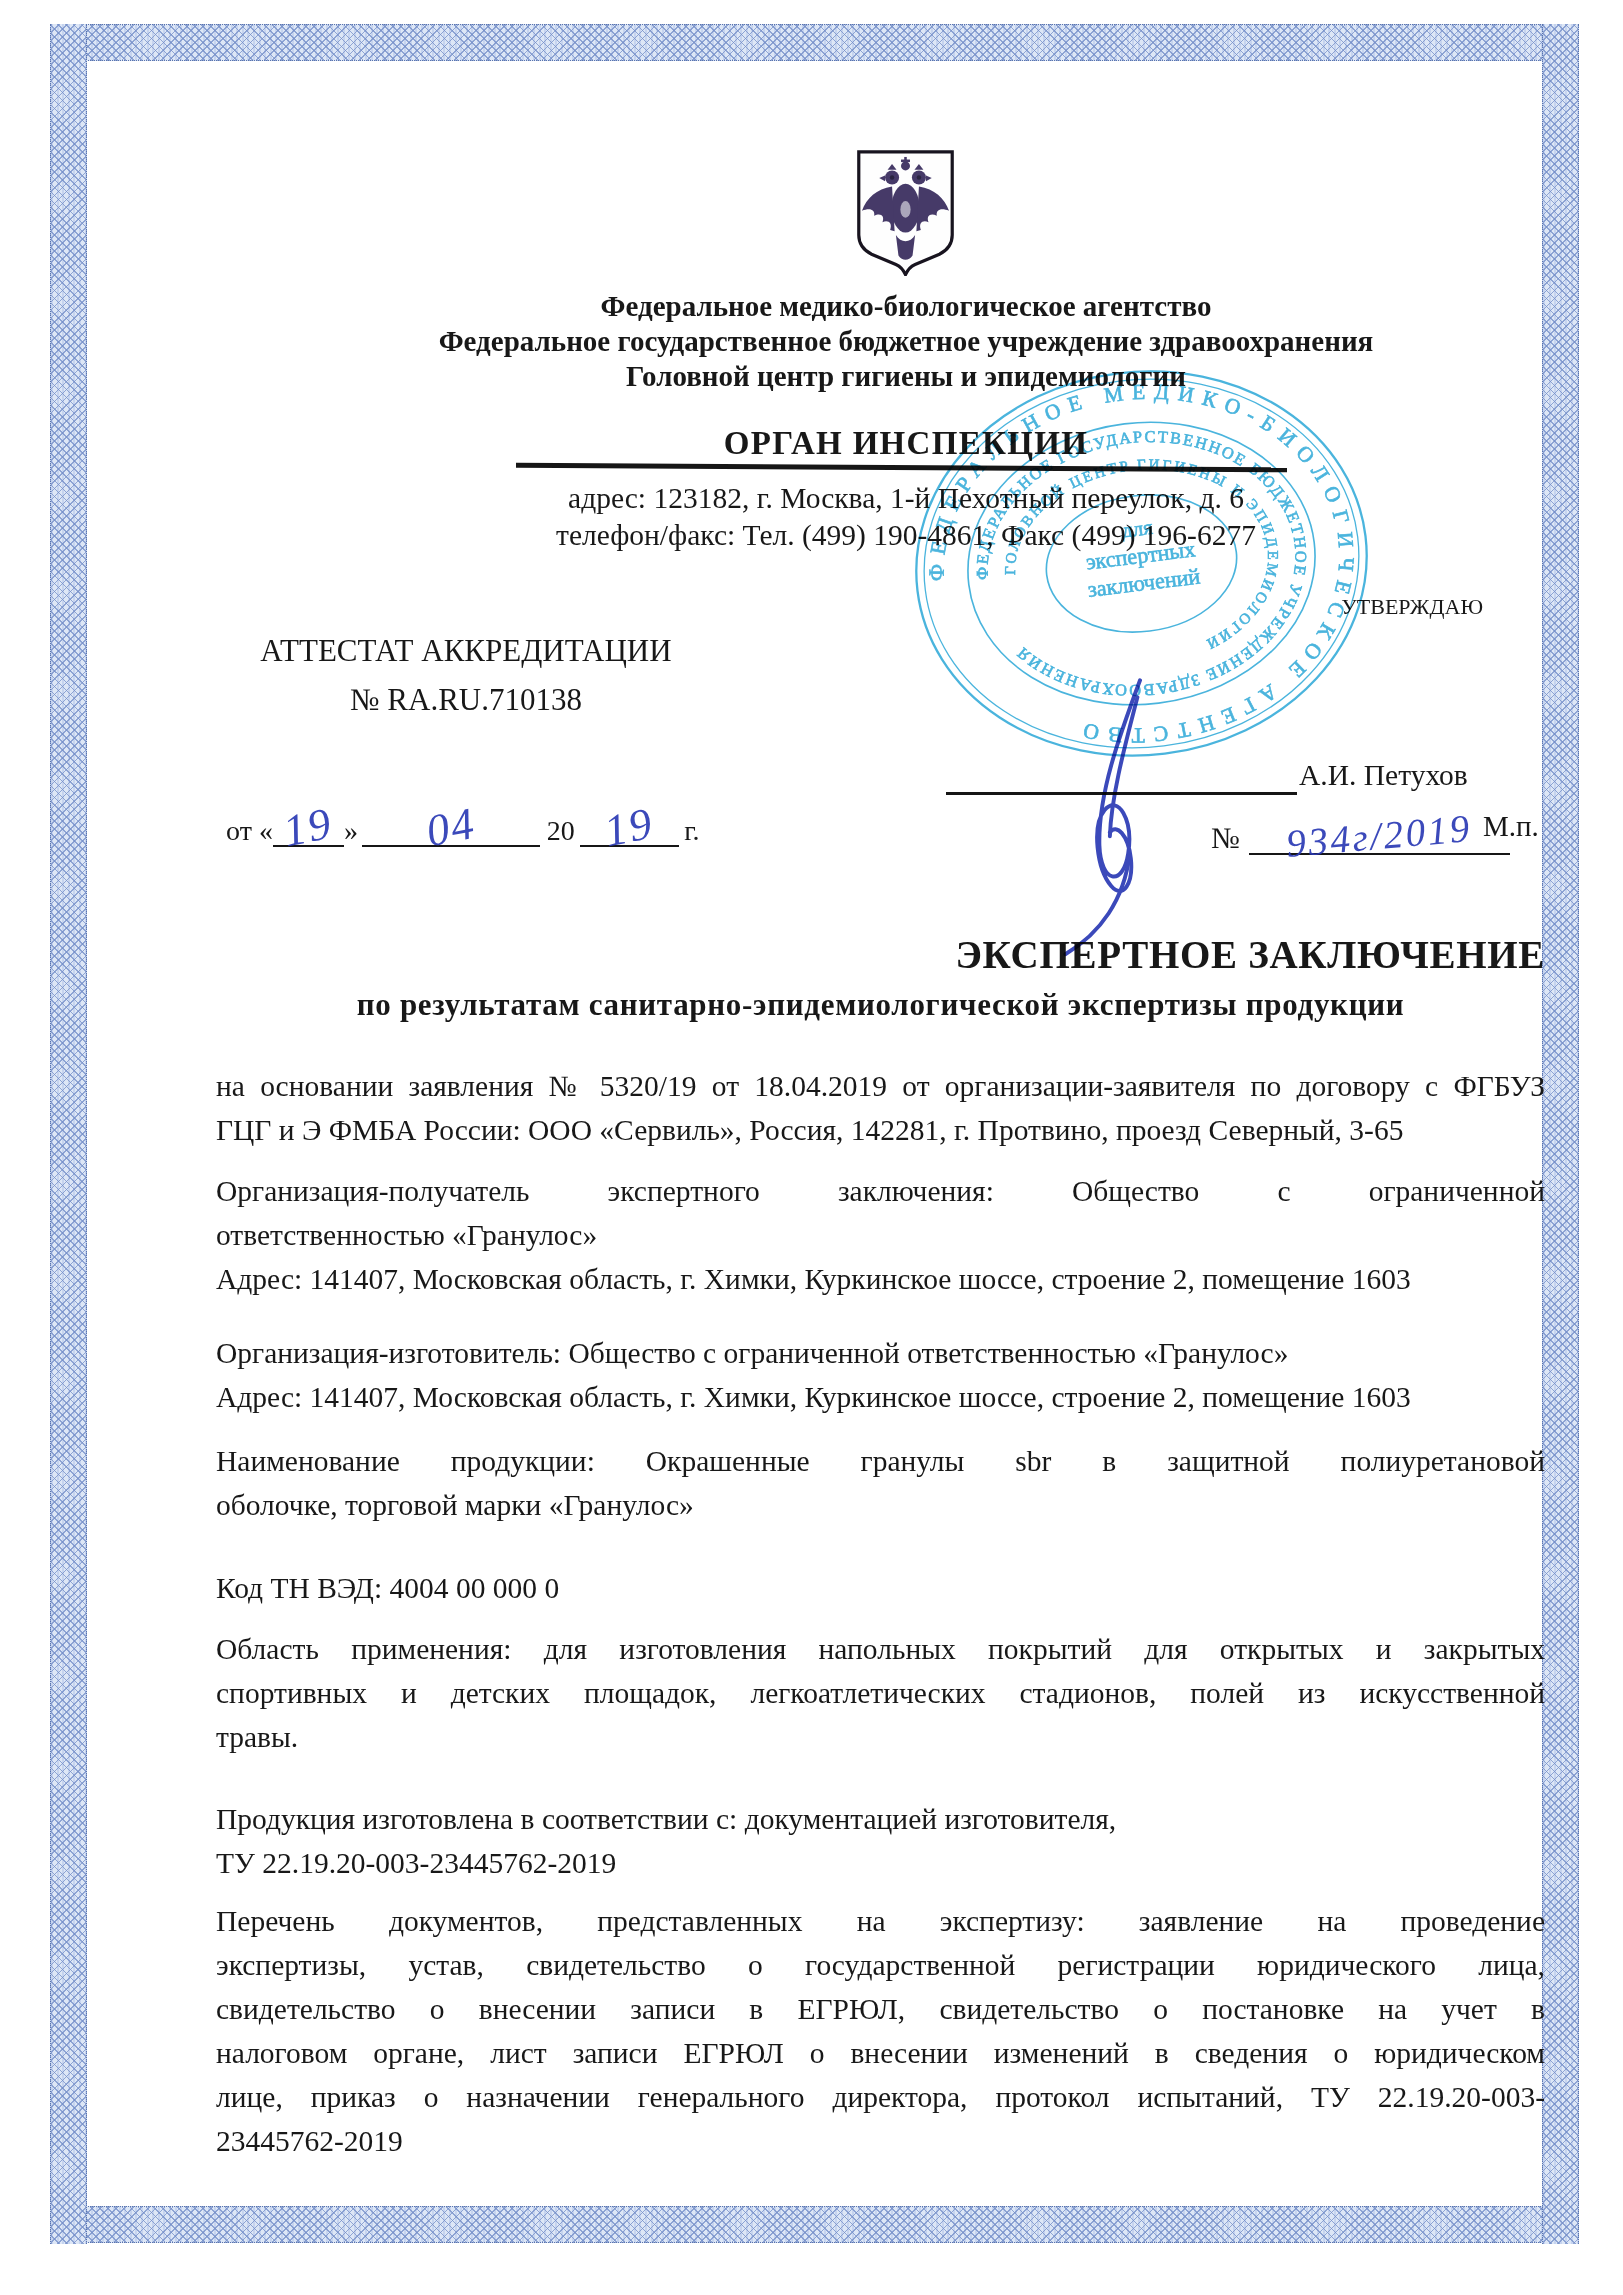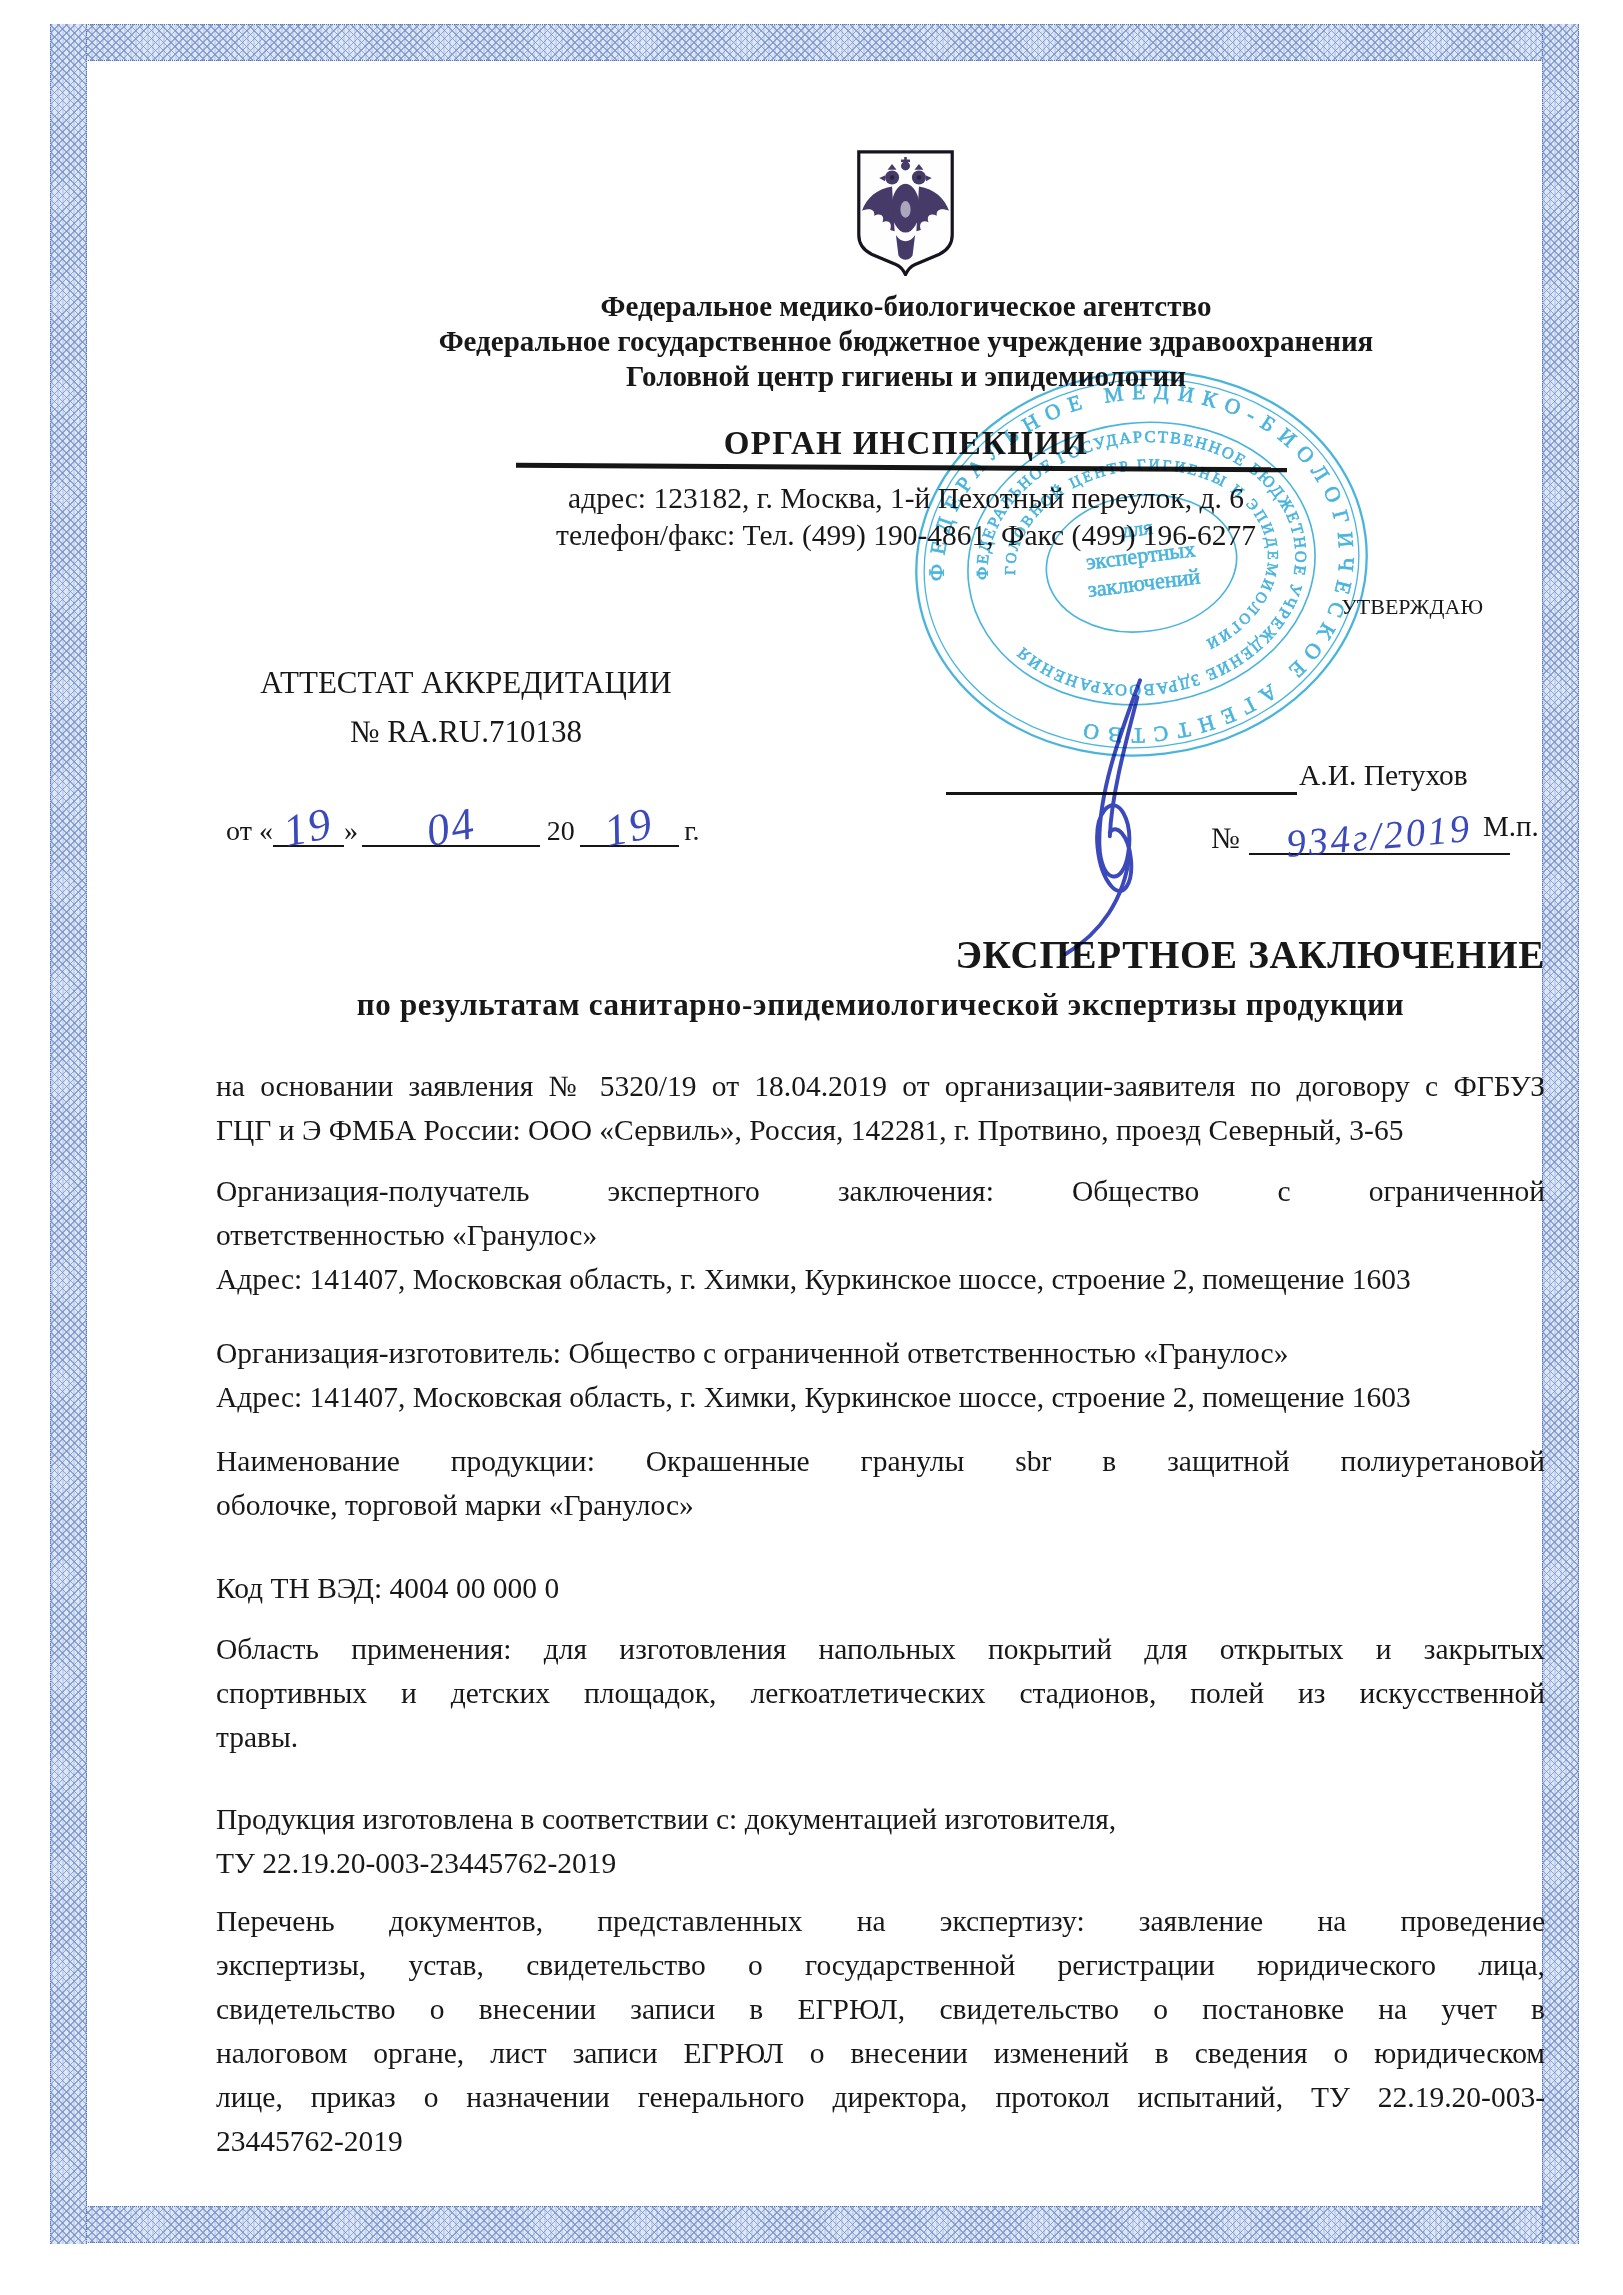--- a/index.html
+++ b/index.html
@@ -26,21 +26,21 @@
 
   
   .emblem{position:absolute;left:851px;top:148px;width:109px;height:128px;}
   .agency{position:absolute;left:186px;top:289px;width:1440px;text-align:center;
           font-weight:bold;font-size:29px;line-height:35px;}
   .org-title{position:absolute;left:186px;top:427px;width:1440px;text-align:center;
           font-weight:bold;font-size:33px;letter-spacing:1.3px;line-height:1;}
   .org-underline{position:absolute;left:516px;top:465px;width:771px;height:4.6px;background:#161616;transform:rotate(.35deg);}
   .addr{position:absolute;left:186px;top:480px;width:1440px;text-align:center;
           font-size:29.5px;line-height:37px;}
-  .accr{position:absolute;left:237px;top:664px;width:458px;text-align:center;
+  .accr{position:absolute;left:237px;top:632px;width:458px;text-align:center;
           font-size:31px;line-height:1.2;}
   .accr .num{margin-top:11.8px;}
   .approve{position:absolute;left:916px;top:594px;width:567px;text-align:right;}
   .approve .a1{font-size:22px;line-height:1.15;}
   .approve .a2{font-size:29.5px;margin-top:15.7px;}
   .sig-line{position:absolute;left:946px;top:792px;width:351px;height:3.3px;background:#161616;}
   .sig-name{position:absolute;left:1299px;top:759px;font-size:29.5px;}
   .seal-note{position:absolute;left:1483px;top:810px;font-size:29px;}
 
   

